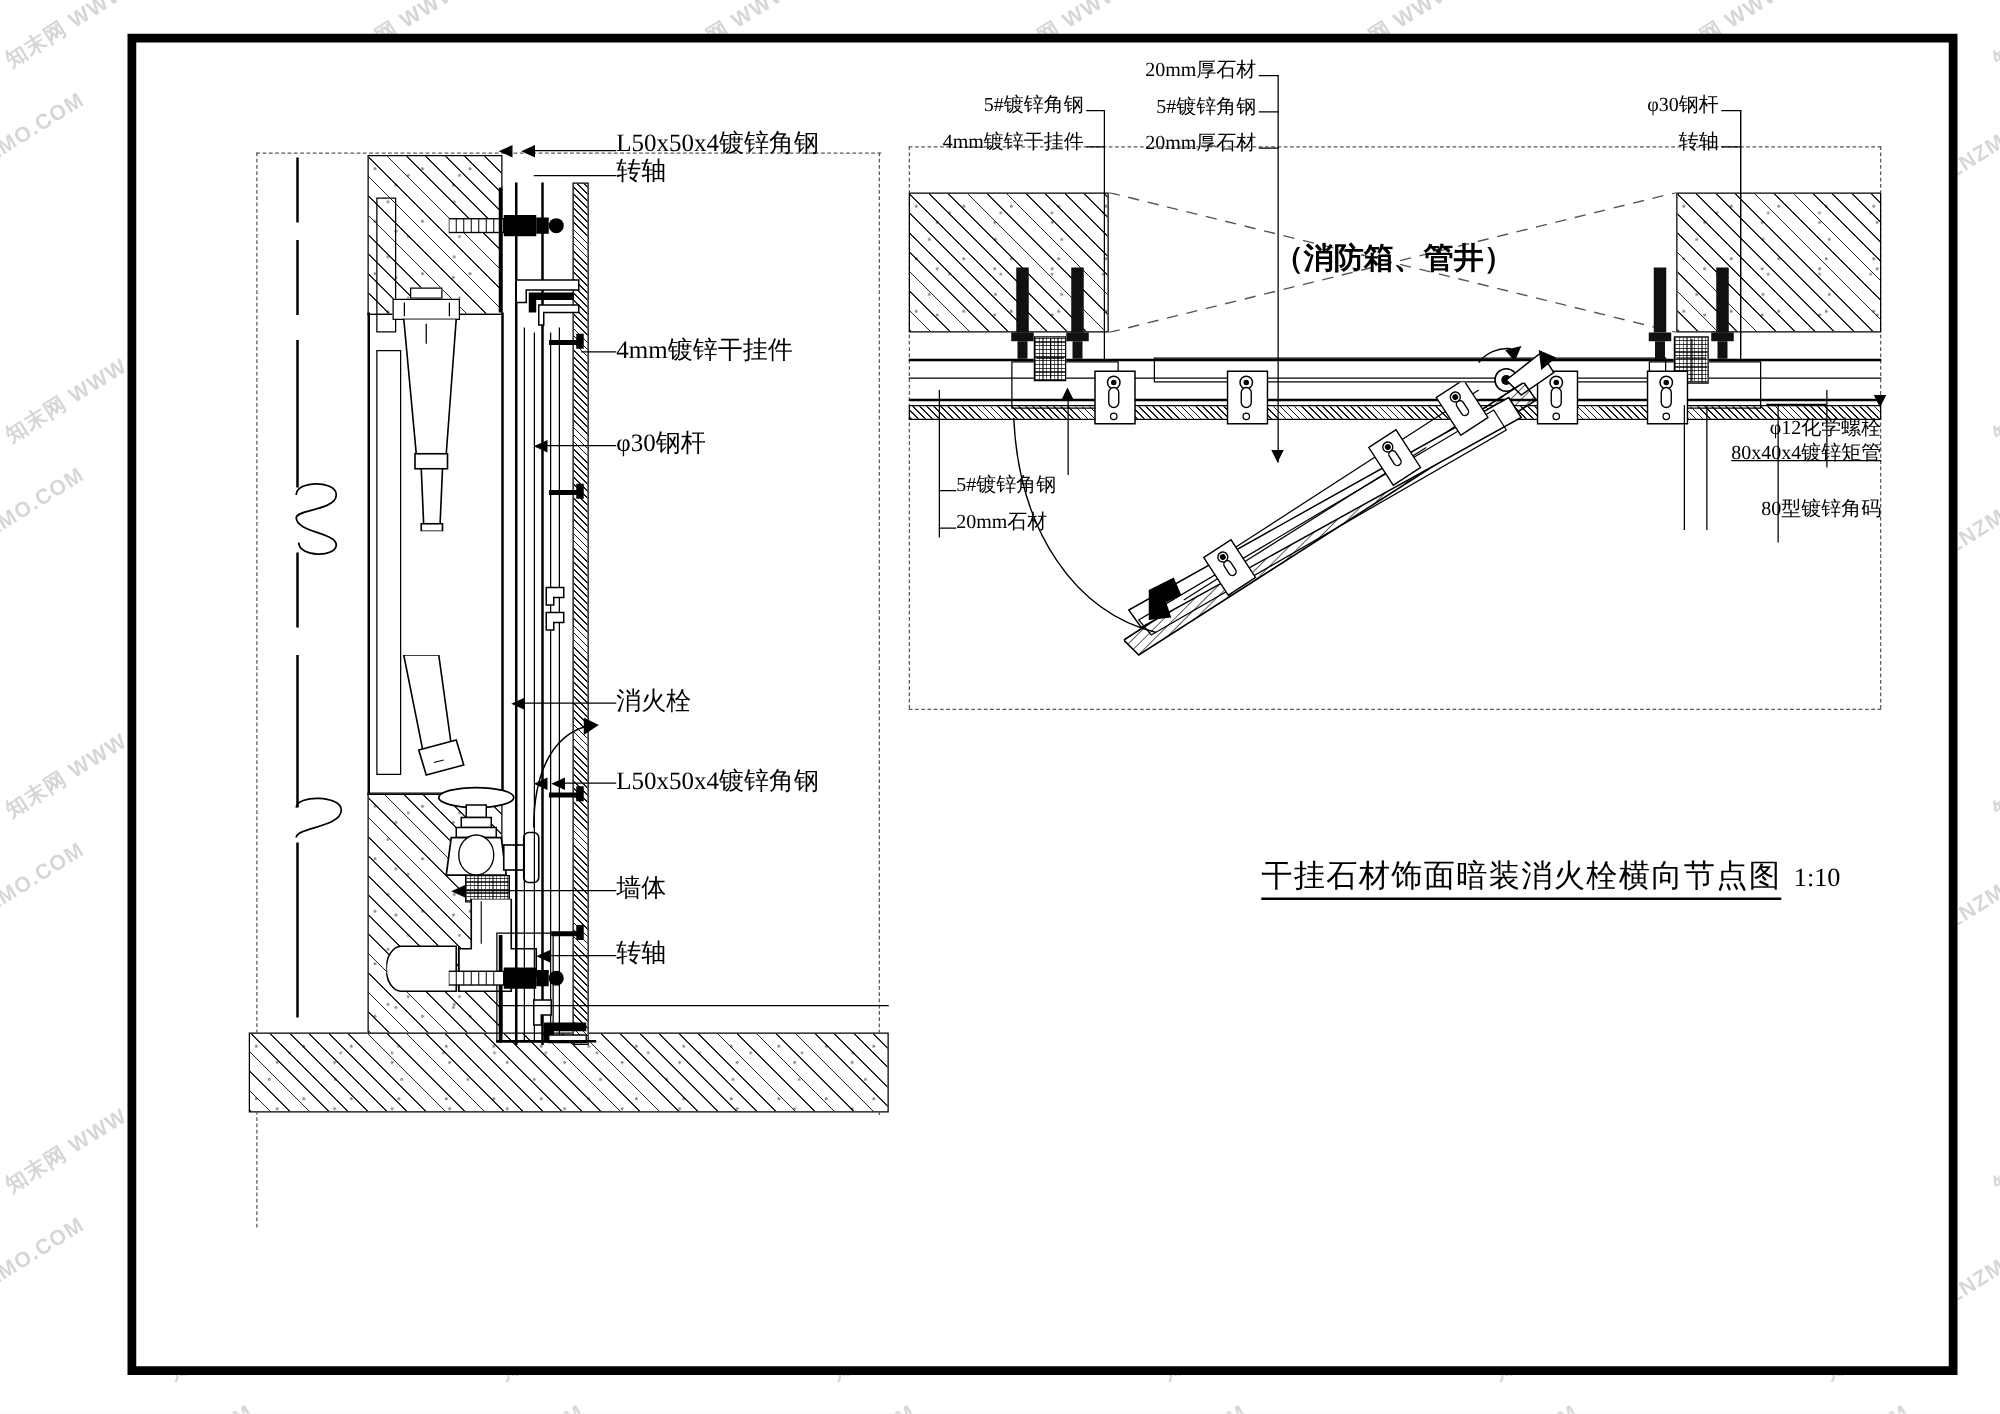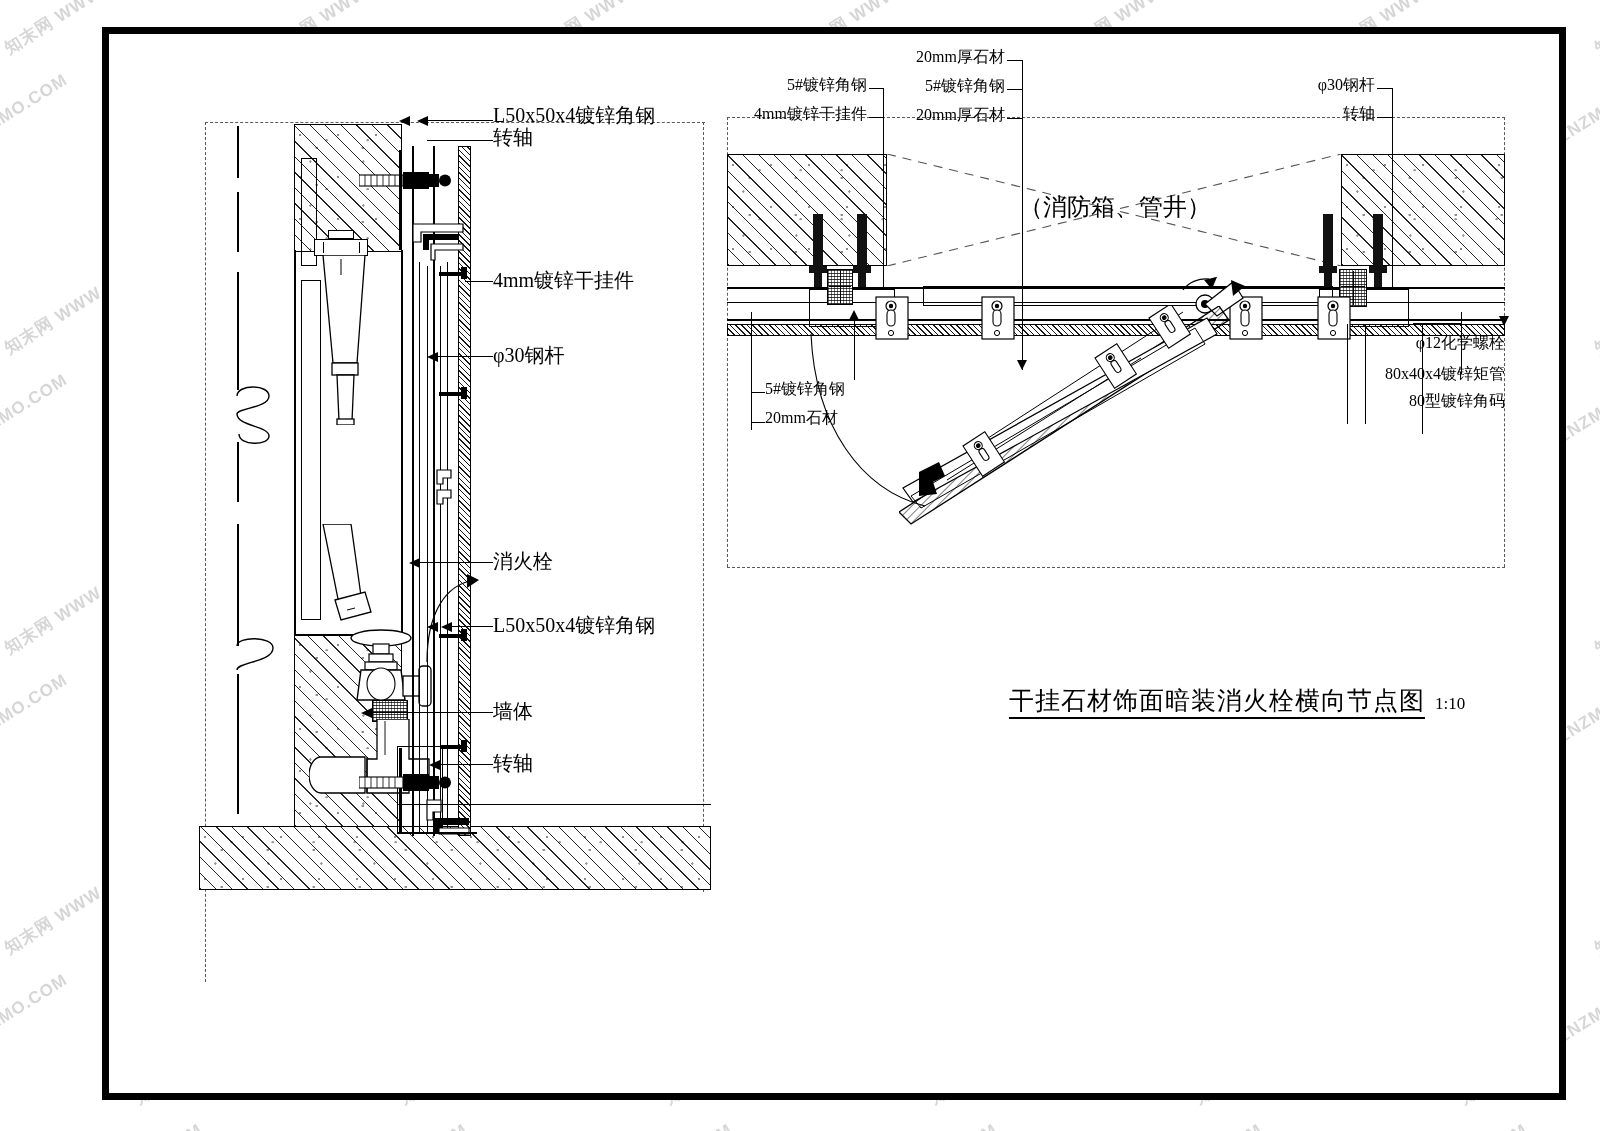--- a/index.html
+++ b/index.html
@@ -45,21 +45,21 @@
     border:1px solid #000;box-sizing:border-box;background-color:#fff;
   }
   .dots{
     position:absolute;background:#fff;border:1px solid #000;box-sizing:border-box;
     background-image:repeating-linear-gradient(0deg, rgba(0,0,0,.75) 0 1px, rgba(0,0,0,0) 1px 3px),
                      repeating-linear-gradient(90deg, rgba(0,0,0,.55) 0 1px, rgba(0,0,0,0) 1px 3px);
   }
   
   .title{position:absolute;white-space:nowrap;color:#000;}
   .title .main{font-size:25px;letter-spacing:1px;border-bottom:2px solid #000;padding-bottom:3px;}
-  .title .scale{font-size:17px;margin-left:10px;font-family:"Liberation Serif",serif;}
+  .title .scale{font-size:21px;margin-left:10px;font-family:"Liberation Serif",serif;}
   
   .wm{
     position:absolute;white-space:nowrap;color:rgba(120,120,120,.30);
     font-size:17px;transform:rotate(-32deg);transform-origin:left top;
     font-family:"Liberation Sans",sans-serif;font-weight:bold;pointer-events:none;
     letter-spacing:1px;
   }
   
   #logo{
     position:absolute;right:96px;bottom:63px;font-size:56px;font-weight:bold;
@@ -339,21 +339,21 @@
       <div class="dashh" style="left:18px;top:533px;width:778px;"></div>
 
       <div class="hatch" style="left:18px;top:120px;width:160px;height:112px;"></div>
 
       <div class="hatch" style="left:632px;top:120px;width:164px;height:112px;"></div>
 
       <svg style="position:absolute;left:178px;top:120px;" width="454" height="112" viewBox="0 0 454 112">
         <line x1="0" y1="0" x2="454" y2="112" stroke="#555" stroke-width="1.1" stroke-dasharray="9 7"></line>
         <line x1="0" y1="112" x2="454" y2="0" stroke="#555" stroke-width="1.1" stroke-dasharray="9 7"></line>
       </svg>
-      <div class="lbl cn" style="left:310px;top:160px;font-size:24px;">（消防箱、管井）</div>
+      <div class="lbl cn" style="left:310px;top:160px;font-size:24px;font-weight:bold;">（消防箱、管井）</div>
 
       <div class="ln hl2" style="left:18px;top:253px;width:778px;"></div>
       <div class="ln hl" style="left:18px;top:268px;width:778px;"></div>
       <div class="ln hl2" style="left:18px;top:285px;width:778px;"></div>
 
       <div class="finehatch" style="left:18px;top:290px;width:778px;height:12px;"></div>
 
       <div class="box" style="left:100px;top:255px;width:86px;height:38px;"></div>
       <div class="box" style="left:214px;top:252px;width:410px;height:20px;"></div>
       <div class="box" style="left:610px;top:255px;width:90px;height:38px;"></div>
@@ -495,22 +495,22 @@
         <div style="margin-top:11px;">20mm石材</div>
       </div>
 
       <div class="ln vl" style="left:752px;top:278px;height:62px;"></div>
       <div class="leader" style="left:704px;top:289px;width:48px;"></div>
       <div class="ln vl" style="left:713px;top:290px;height:110px;"></div>
       <div class="ln vl" style="left:656px;top:290px;height:100px;"></div>
       <div class="ln vl" style="left:638px;top:290px;height:100px;"></div>
       <div class="lbl cn" style="left:610px;top:300px;font-size:16px;text-align:right;width:186px;">
         <div>φ12化学螺栓</div>
-        <div style="margin-top:13px;">80x40x4镀锌矩管</div>
-        <div style="margin-top:9px;">80型镀锌角码</div>
+        <div style="margin-top:2px;text-decoration:underline;">80x40x4镀锌矩管</div>
+        <div style="margin-top:27px;">80型镀锌角码</div>
       </div>
 
       <div class="arrowUp" style="left:140px;top:276px;"></div>
       <div class="ln vl" style="left:145px;top:286px;height:60px;"></div>
       <div class="arrowDn" style="left:790px;top:282px;"></div>
 
       <div class="title" style="left:300px;top:650px;">
         <span class="main cn">干挂石材饰面暗装消火栓横向节点图</span><span class="scale">1:10</span>
       </div>
     </div>

